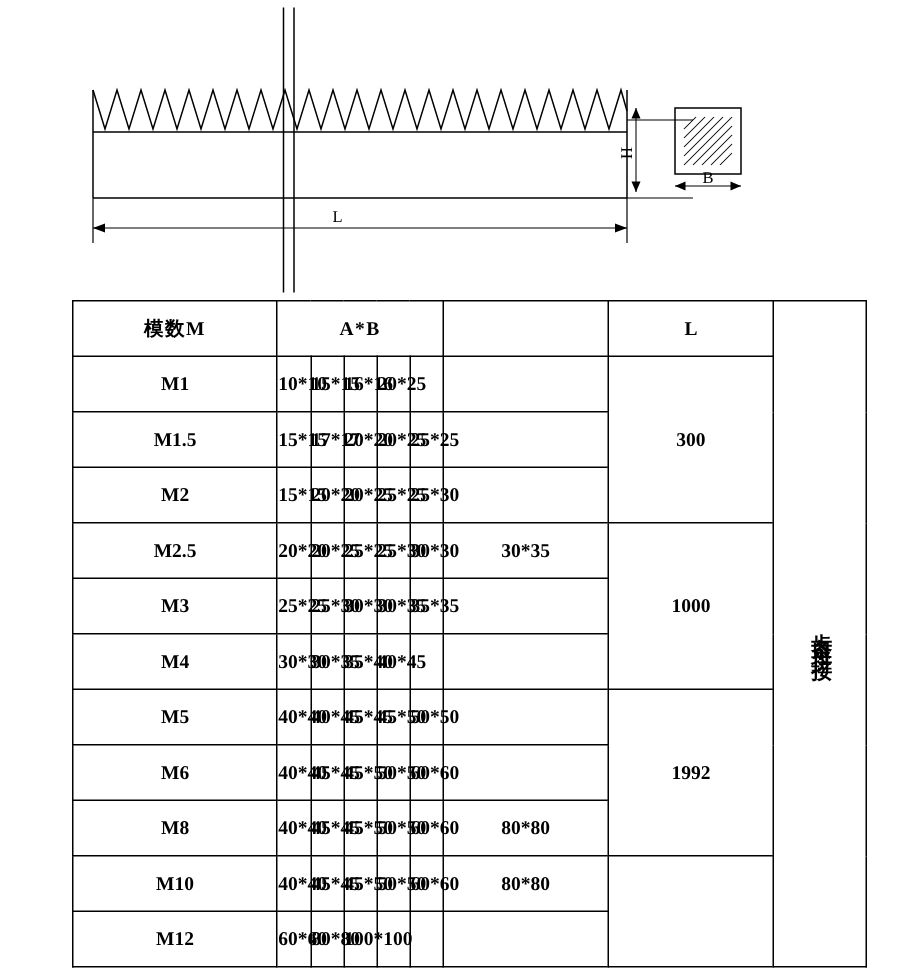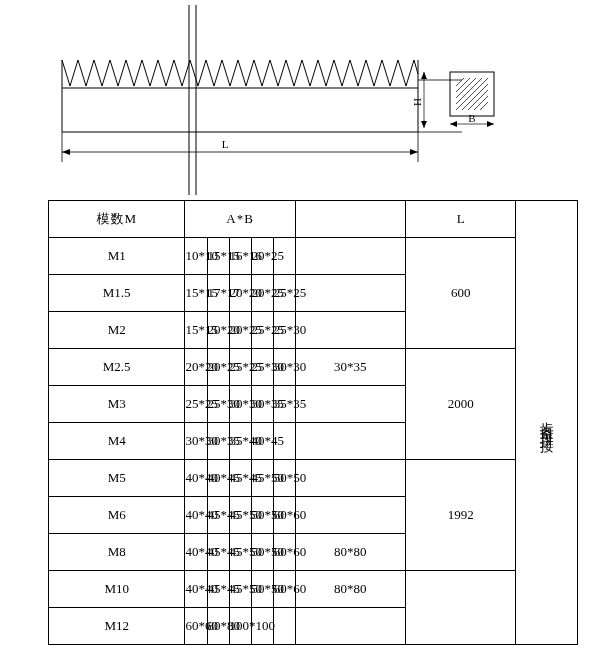--- a/index.html
+++ b/index.html
@@ -25,20 +25,21 @@
     left: 0;
     top: 0;
     width: 601px;
     height: 200px;
   }
   #table-wrap {
     position: absolute;
     left: 48px;
     top: 200px;
     width: 530px;
+    font-weight: bold;
   }
   table.spec {
     border-collapse: collapse;
     table-layout: fixed;
     width: 530px;
     font-family: "Liberation Serif", serif;
   }
   table.spec td {
     border: 1px solid #000000;
     text-align: center;
@@ -151,21 +152,21 @@
         </tr>
 
         <tr>
           <td class="modcol">M1</td>
           <td class="ab">10*10</td>
           <td class="ab">15*15</td>
           <td class="ab">16*16</td>
           <td class="ab">20*25</td>
           <td class="ab"></td>
           <td class="ab"></td>
-          <td class="lcol" rowspan="3">600</td>
+          <td class="lcol" rowspan="3">300</td>
         </tr>
 
         <tr>
           <td class="modcol">M1.5</td>
           <td class="ab">15*15</td>
           <td class="ab">17*17</td>
           <td class="ab">20*20</td>
           <td class="ab">20*25</td>
           <td class="ab">25*25</td>
           <td class="ab"></td>
@@ -182,21 +183,21 @@
         </tr>
 
         <tr>
           <td class="modcol">M2.5</td>
           <td class="ab">20*20</td>
           <td class="ab">20*25</td>
           <td class="ab">25*25</td>
           <td class="ab">25*30</td>
           <td class="ab">30*30</td>
           <td class="ab">30*35</td>
-          <td class="lcol" rowspan="3">2000</td>
+          <td class="lcol" rowspan="3">1000</td>
         </tr>
 
         <tr>
           <td class="modcol">M3</td>
           <td class="ab">25*25</td>
           <td class="ab">25*30</td>
           <td class="ab">30*30</td>
           <td class="ab">30*35</td>
           <td class="ab">35*35</td>
           <td class="ab"></td>

